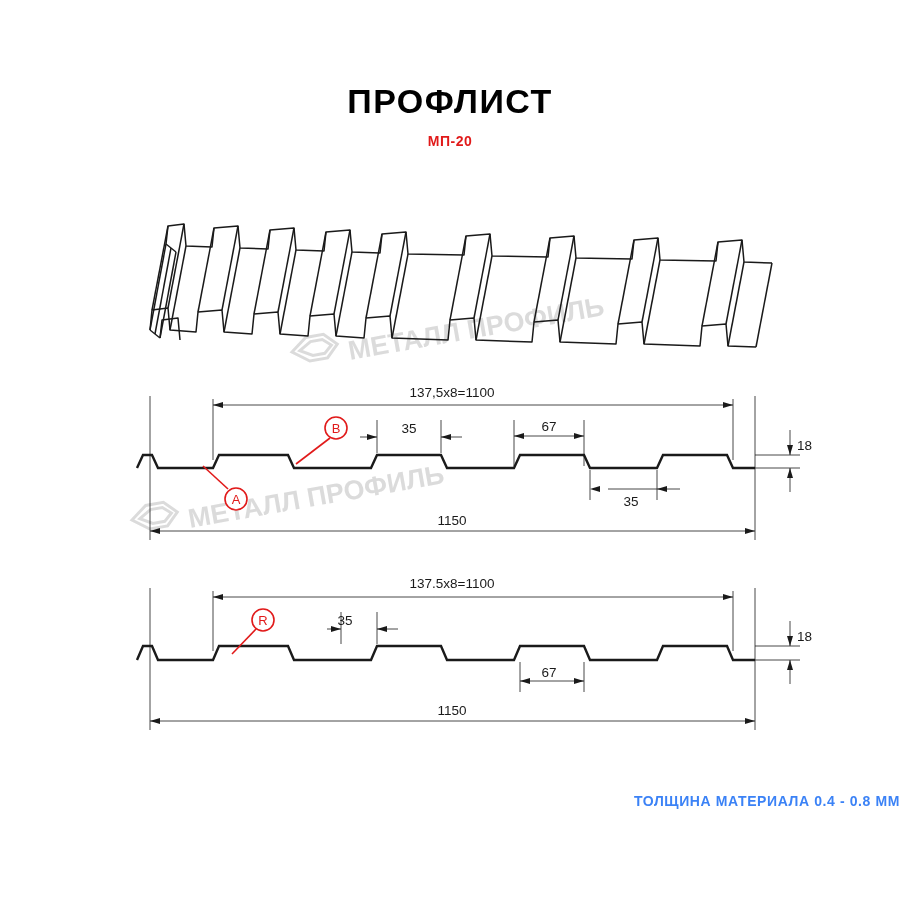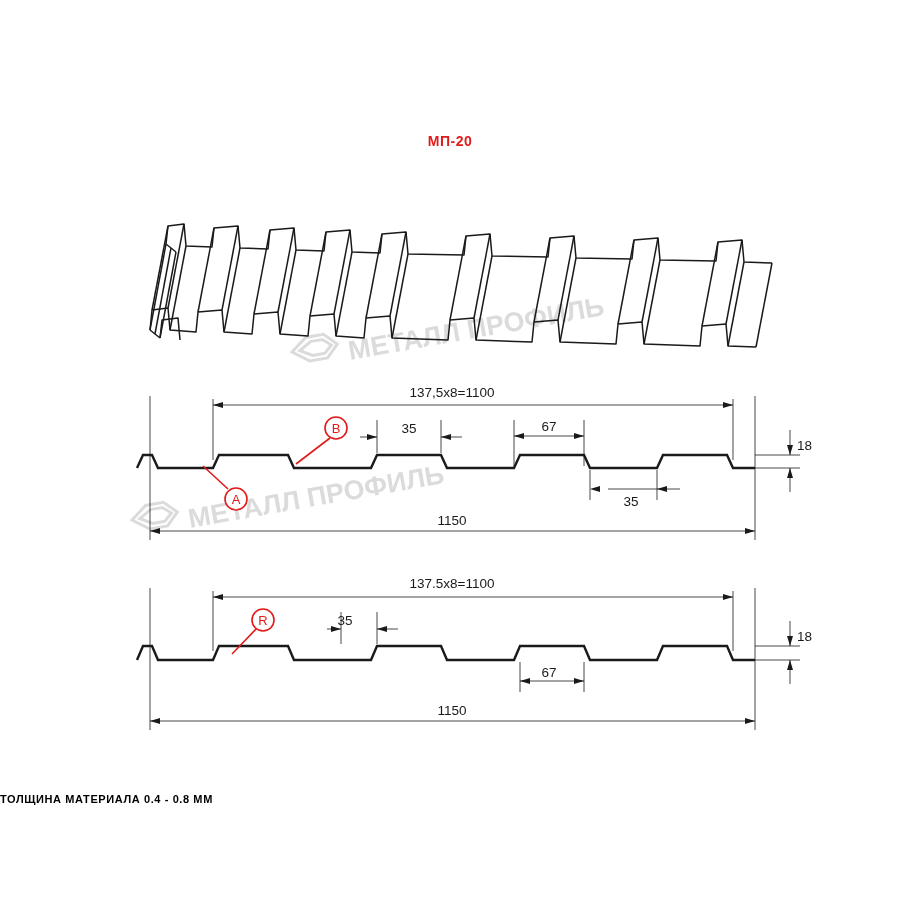--- a/index.html
+++ b/index.html
@@ -35,39 +35,40 @@
     font-size: 14px;
     font-weight: bold;
     color: #e11a1a;
     letter-spacing: 0.5px;
   }
   .footer {
     position: absolute;
     top: 793px;
     left: 0;
     width: 900px;
-    text-align: left;
-    font-size: 11px;
-    font-weight: bold;
-    color: #000000;
+    text-align: right;
+    font-size: 14px;
+    font-weight: bold;
+    color: #3b82f6;
     letter-spacing: 0.6px;
   }
   svg { position: absolute; top: 0; left: 0; }
   .wm-text {
     font-family: "Liberation Sans", sans-serif;
     font-size: 27px;
     font-weight: bold;
     fill: #d8d8d8;
   }
 </style>
 </head>
 <body>
 
 <div id="page">
 
+  <div class="title">ПРОФЛИСТ</div>
   <div class="subtitle">МП-20</div>
 
   <svg width="900" height="900" viewBox="0 0 900 900">
 
     <g opacity="0.9">
       <g transform="translate(292,352) rotate(-10)">
         <path d="M0,0 L16,-12 L34,-12 L46,0 L34,12 L16,12 Z" fill="none" stroke="#d8d8d8" stroke-width="3"></path>
         <path d="M8,0 L20,-7 L32,-7 L40,0 L32,7 L20,7 Z" fill="none" stroke="#d8d8d8" stroke-width="3"></path>
       </g>
       <text class="wm-text" x="350" y="360" transform="rotate(-10 350 360)">МЕТАЛЛ ПРОФИЛЬ</text>

